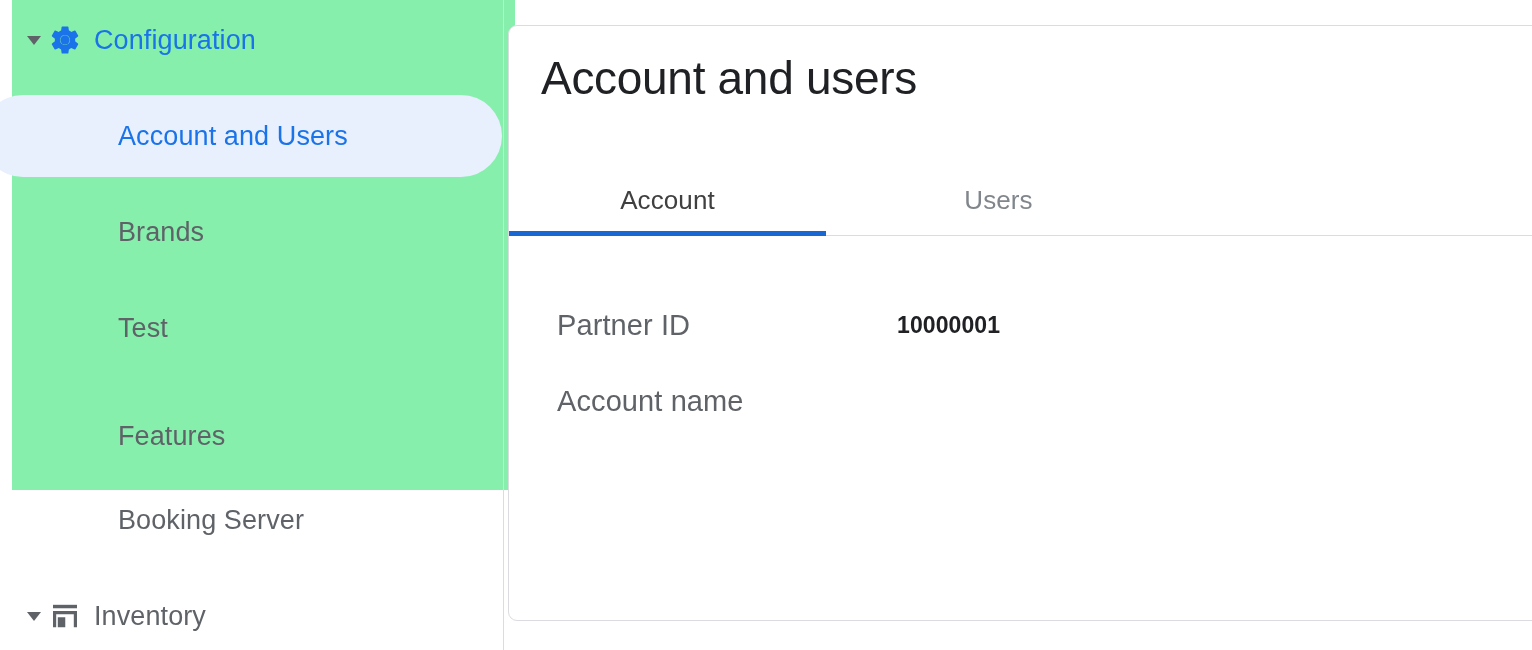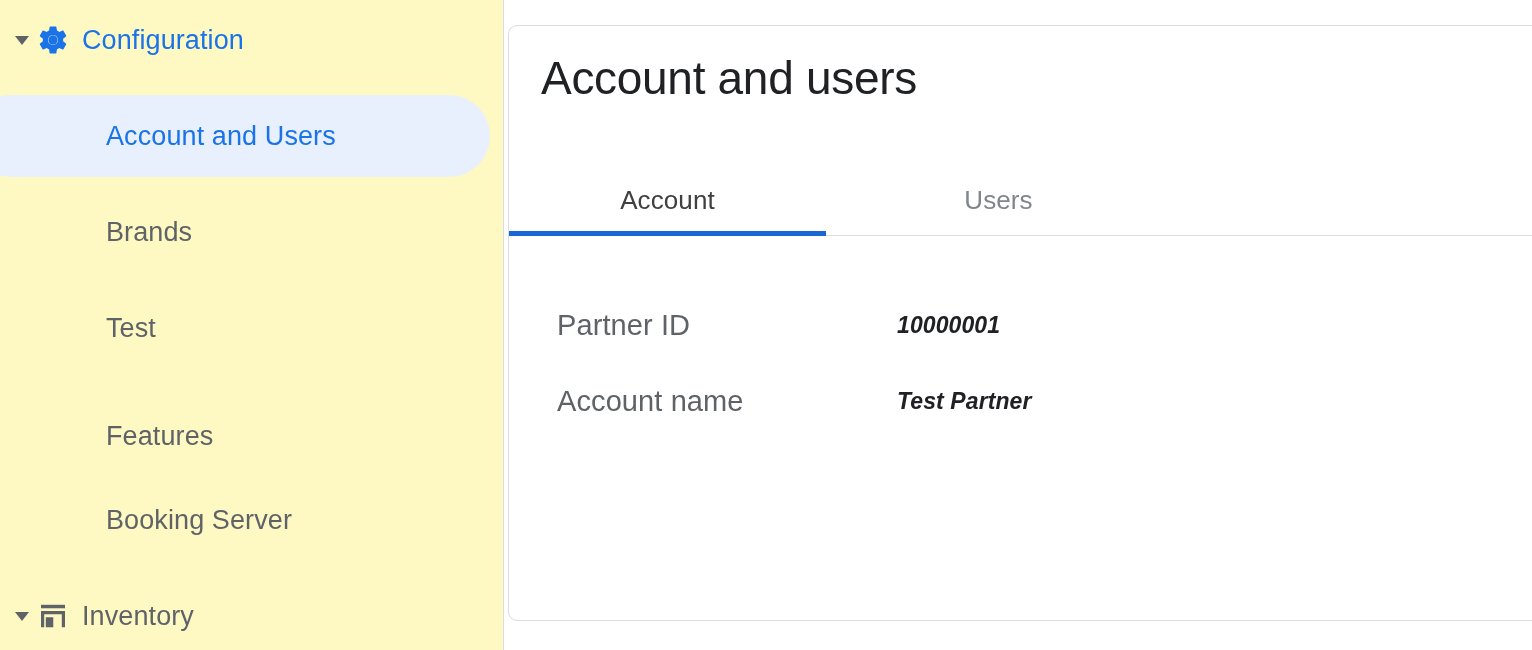--- a/index.html
+++ b/index.html
@@ -6,22 +6,22 @@
   html, body {
     width:1532px; height:650px;
     background:#ffffff;
     font-family:"Liberation Sans", sans-serif;
     overflow:hidden;
   }
   #app { position:relative; width:1532px; height:650px; }
 
   
   #sidebar {
-    position:absolute; left:0; top:0; width:503px; height:650px;
-    background:#fef9c3;
+    position:absolute; left:12px; top:0; width:503px; height:490px;
+    background:#86efac;
   }
   #sidebar-divider {
     position:absolute; left:503px; top:0; width:1px; height:650px;
     background:#dadce0;
   }
 
   .nav-group-header {
     position:absolute; left:0; height:40px;
     display:flex; align-items:center;
   }
@@ -121,21 +121,20 @@
     letter-spacing:0.1px;
     white-space:nowrap;
   }
   .detail-value {
     position:absolute; left:388px; top:0;
     font-size:23px; line-height:34px;
     color:#202124;
     font-weight:700;
     letter-spacing:0.1px;
     white-space:nowrap;
-    font-style:italic;
   }
 </style>
 </head>
 <body>
 
 <div id="app">
 
   <nav id="sidebar">
 
     <div id="pill"></div>
@@ -210,17 +209,16 @@
     <div id="tabs-baseline"></div>
     <div id="tab-underline"></div>
 
     <div class="detail-row" style="top:282px;">
       <span class="detail-label">Partner ID</span>
       <span class="detail-value">10000001</span>
     </div>
 
     <div class="detail-row" style="top:358px;">
       <span class="detail-label">Account name</span>
-      <span class="detail-value">Test Partner</span>
     </div>
 
   </section>
 </div>
 
 </body></html>

